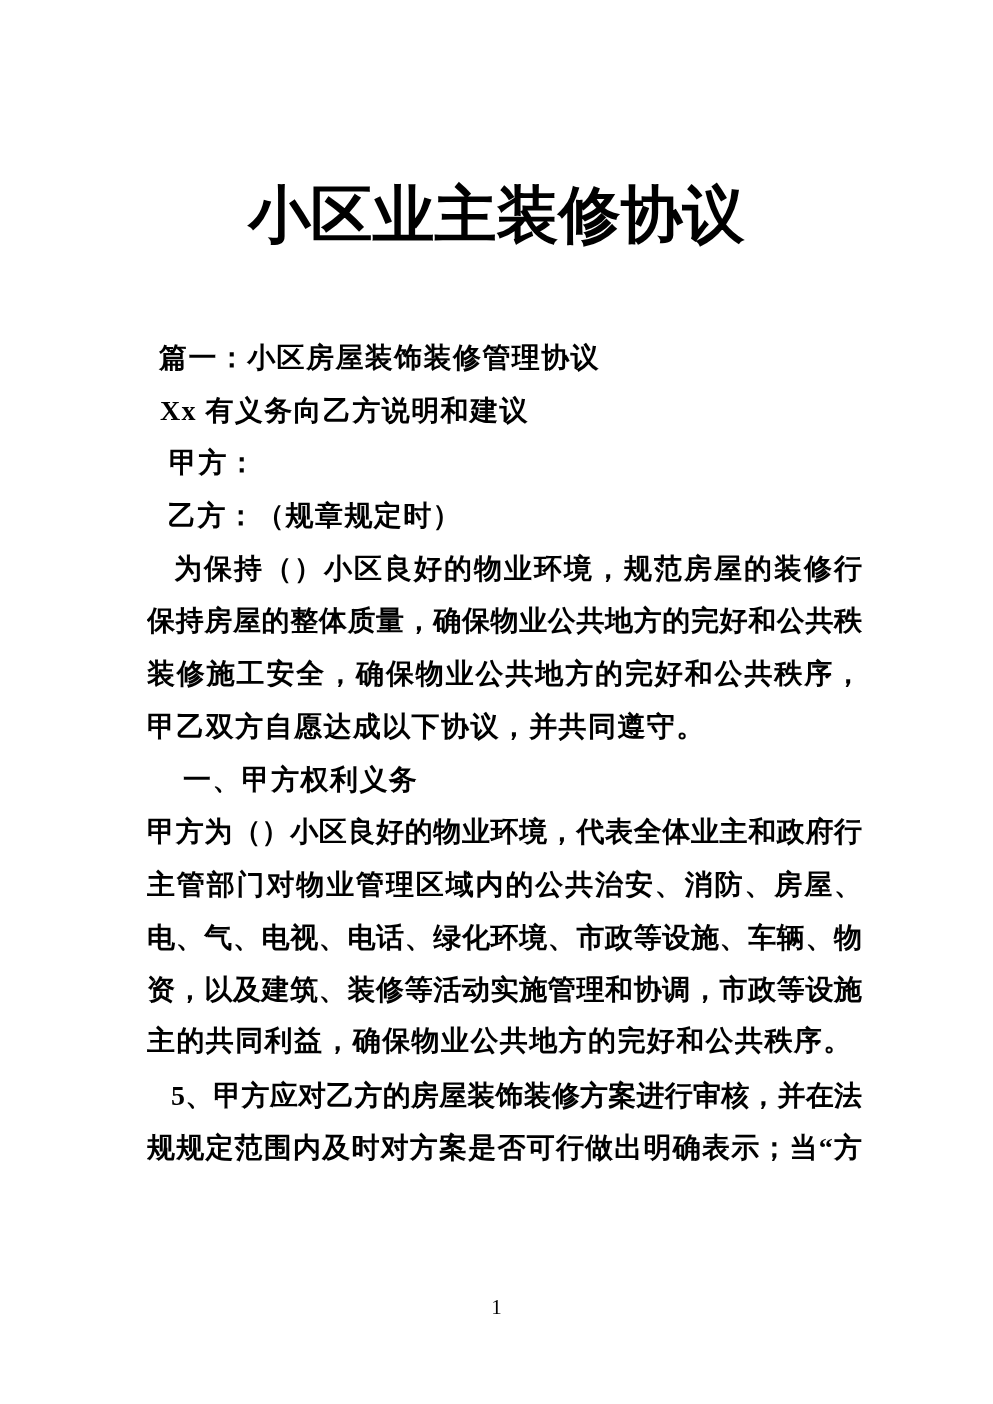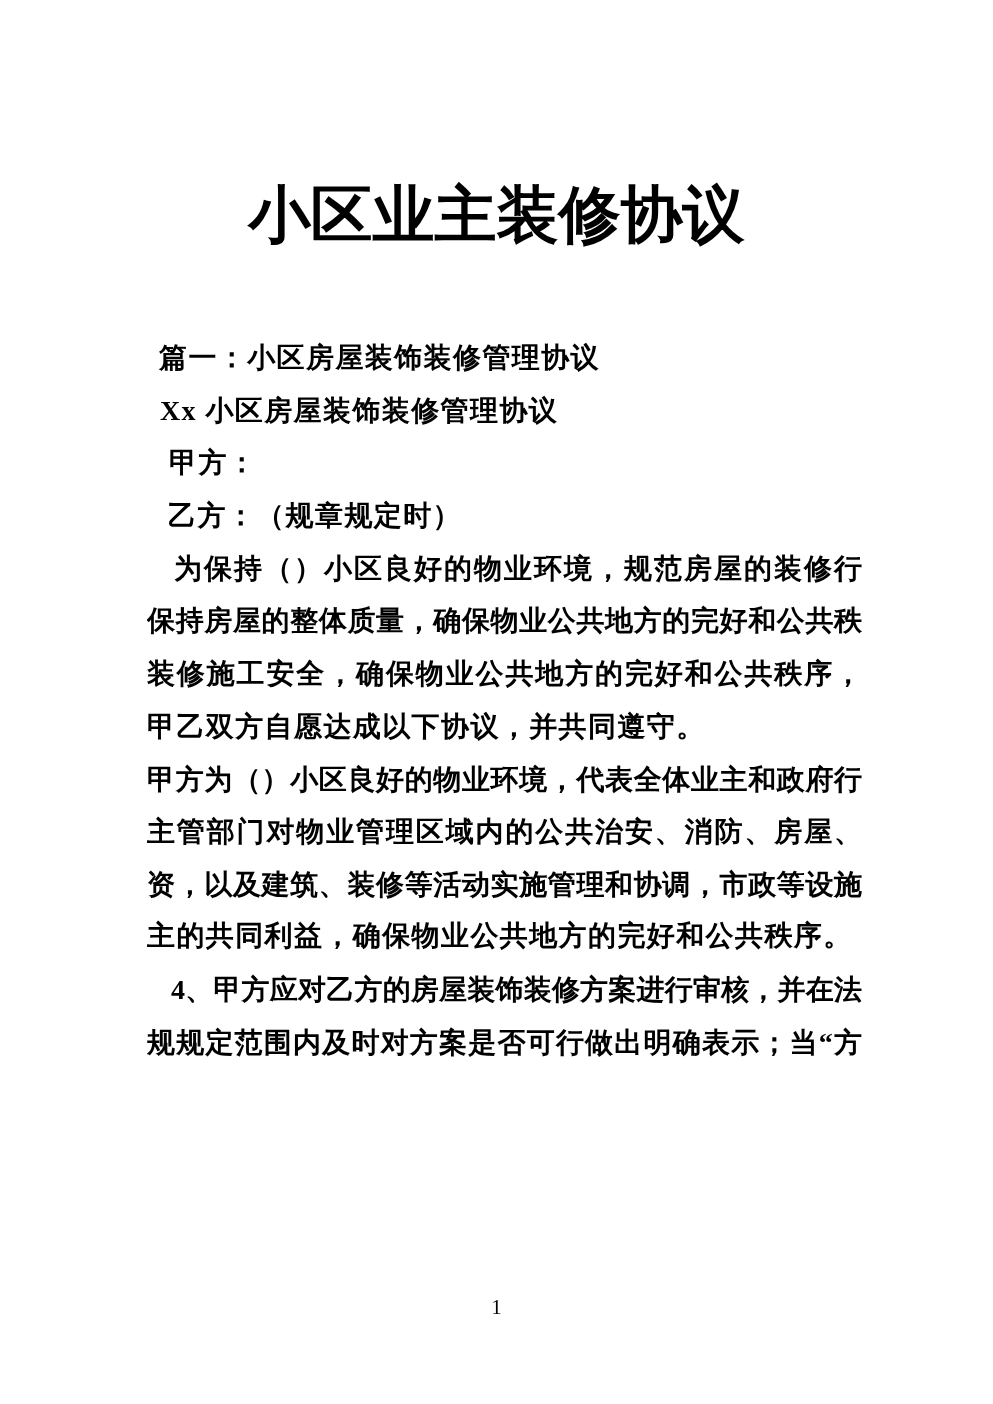--- a/index.html
+++ b/index.html
@@ -61,29 +61,31 @@
   }
 </style>
 </head>
 <body>
 
 <div class="sheet">
   <div class="doc-title">小区业主装修协议</div>
 
   <div class="doc-body">
       <div class="line" style="padding-left: 12px;">篇一：小区房屋装饰装修管理协议</div>
-      <div class="line" style="padding-left: 13px;">Xx 小区房屋装饰装修管理协议</div>
+      <div class="line" style="padding-left: 13px;">Xx 有义务向乙方说明和建议</div>
       <div class="line" style="padding-left: 22px;">甲方：</div>
       <div class="line" style="padding-left: 21px;">乙方：（规章规定时）</div>
       <div class="line just" style="padding-left: 27px;">为保持（）小区良好的物业环境，规范房屋的装修行为，</div>
       <div class="line just" style="padding-left: 0px;">保持房屋的整体质量，确保物业公共地方的完好和公共秩序</div>
       <div class="line just" style="padding-left: 0px;">装修施工安全，确保物业公共地方的完好和公共秩序，</div>
       <div class="line" style="padding-left: 0px;">甲乙双方自愿达成以下协议，并共同遵守。</div>
+      <div class="line" style="padding-left: 36px;">一、甲方权利义务</div>
       <div class="line just" style="padding-left: 0px;">甲方为（）小区良好的物业环境，代表全体业主和政府行政</div>
       <div class="line just" style="padding-left: 0px;">主管部门对物业管理区域内的公共治安、消防、房屋、水、</div>
+      <div class="line just" style="padding-left: 0px;">电、气、电视、电话、绿化环境、市政等设施、车辆、物</div>
       <div class="line just" style="padding-left: 0px;">资，以及建筑、装修等活动实施管理和协调，市政等设施</div>
       <div class="line" style="padding-left: 0px; font-family: Liberation Mono, monospace;">主的共同利益，确保物业公共地方的完好和公共秩序。</div>
-      <div class="line just" style="padding-left: 24px;">4、甲方应对乙方的房屋装饰装修方案进行审核，并在法</div>
+      <div class="line just" style="padding-left: 24px;">5、甲方应对乙方的房屋装饰装修方案进行审核，并在法</div>
       <div class="line just" style="padding-left: 0px;">规规定范围内及时对方案是否可行做出明确表示；当“方案”</div>
     </div>
 
   <div class="page-number">1</div>
 </div>
 
 </body></html>

